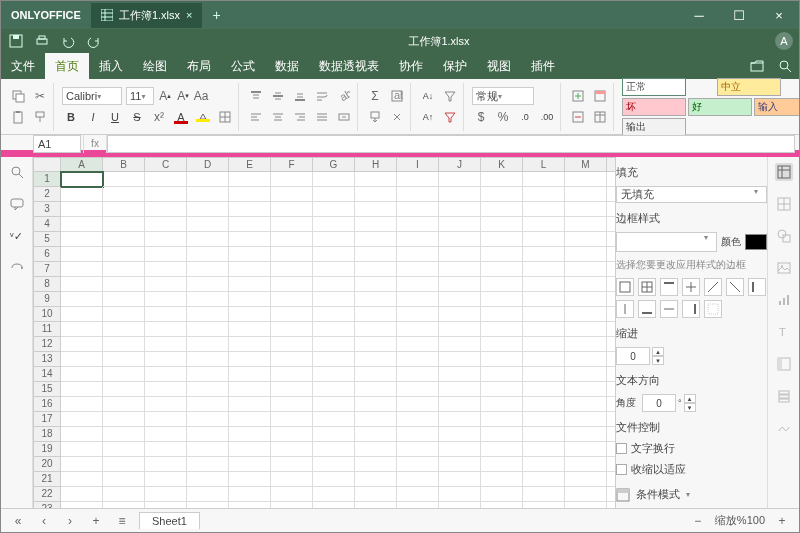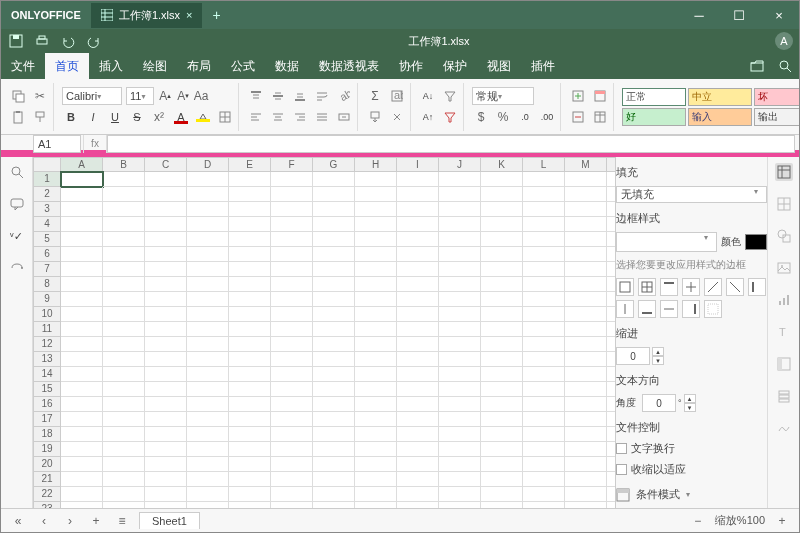--- a/index.html
+++ b/index.html
@@ -11,21 +11,21 @@
 .titlebar .close-tab{cursor:pointer;color:#cfe}
 .titlebar .add{padding:0 10px;color:#cfe;font-size:14px}
 .titlebar .spacer{flex:1}
 .winbtn{width:40px;height:28px;display:flex;align-items:center;justify-content:center;color:#fff;font-size:13px}
 .quickbar{height:24px;background:#40664c;display:flex;align-items:center;padding:0 6px;gap:8px}
 .quickbar .qb{width:18px;height:18px;display:flex;align-items:center;justify-content:center;color:#dfe}
 .quickbar .doctitle{flex:1;text-align:center;color:#fff;font-size:11px}
 .quickbar .avatar{width:18px;height:18px;border-radius:50%;background:#6a8b78;color:#fff;display:flex;align-items:center;justify-content:center;font-size:10px}
 .menubar{height:26px;background:#40664c;display:flex;align-items:stretch}
 .menubar .m{padding:0 10px;display:flex;align-items:center;color:#fff;font-size:12px}
-.menubar .m.active{background:#f7f7f7;color:#1d4ed8}
+.menubar .m.active{background:#f7f7f7;color:#4d7c0f}
 .menubar .mspacer{flex:1}
 .menubar .ricon{width:28px;display:flex;align-items:center;justify-content:center;color:#dfe}
 .ribbon{height:56px;background:#f7f7f7;border-bottom:1px solid #ccc;display:flex;align-items:center;padding:2px 4px;gap:4px}
 .rgrp{display:flex;flex-direction:column;gap:3px;padding:0 4px;border-right:1px solid #ddd;height:48px;justify-content:center}
 .rrow{display:flex;align-items:center;gap:4px}
 .ribbtn{width:18px;height:18px;display:flex;align-items:center;justify-content:center;color:#666;font-size:12px;border-radius:2px}
 .ribbtn.sm{width:14px}
 .fontname{width:60px;height:18px;border:1px solid #ccc;background:#fff;padding:0 3px;display:flex;align-items:center;font-size:10px}
 .fontsize{width:28px;height:18px;border:1px solid #ccc;background:#fff;padding:0 3px;display:flex;align-items:center;font-size:10px}
 .dd{width:8px;font-size:8px;color:#888}
@@ -393,21 +393,21 @@
             <rect x="1" y="1" width="10" height="10" fill="none" stroke="#888"></rect>
             <line x1="1" y1="4" x2="11" y2="4" stroke="#888"></line>
             <line x1="6" y1="1" x2="6" y2="11" stroke="#888"></line>
           </svg>
         </div>
     </div>
   </div>
   <div class="rgrp" style="border-right:none">
     <div class="styles" id="styles-gallery">
         <div class="stylecell" style="background: rgb(255, 255, 255); border-color: rgb(91, 138, 114);">正常</div>
-        <div class="stylecell" style="background: rgb(255, 235, 156); color: rgb(156, 101, 0);">中立</div>
+        <div class="stylecell" style="background: rgb(255, 235, 156); color: rgb(156, 101, 0); margin-left: 29px;">中立</div>
         <div class="stylecell" style="background: rgb(255, 199, 206); color: rgb(156, 0, 6);">坏</div>
         <div class="stylecell" style="background: rgb(198, 239, 206); color: rgb(0, 97, 0);">好</div>
         <div class="stylecell" style="background: rgb(255, 204, 153); color: rgb(63, 63, 118);">输入</div>
         <div class="stylecell" style="background: rgb(242, 242, 242); color: rgb(63, 63, 63);">输出</div>
       </div>
   </div>
 
 </div>
 
 <div class="namebar">

